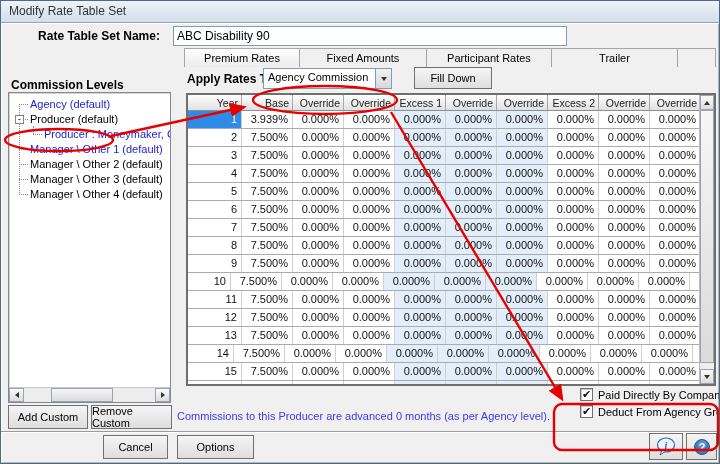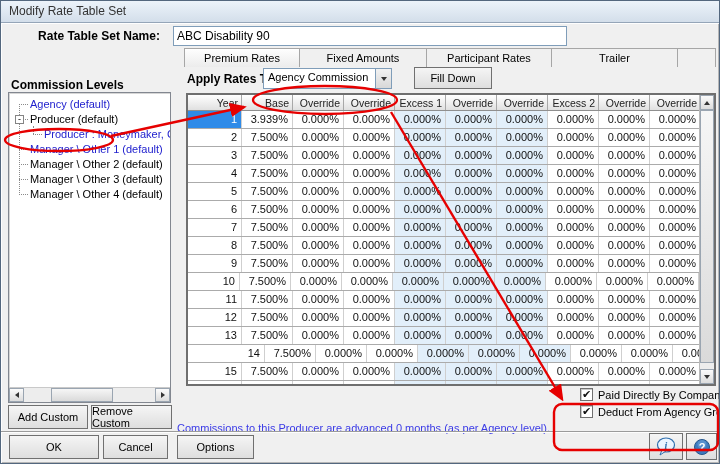--- a/index.html
+++ b/index.html
@@ -272,21 +272,21 @@
               <div class="gc" style="width: 51px;">0.000%</div>
               <div class="gc" style="width: 51px;">0.000%</div>
               <div class="gc" style="width: 51px; background: rgb(226, 239, 250);">0.000%</div>
               <div class="gc" style="width: 51px; background: rgb(226, 239, 250);">0.000%</div>
               <div class="gc" style="width: 51px; background: rgb(226, 239, 250);">0.000%</div>
               <div class="gc" style="width: 51px;">0.000%</div>
               <div class="gc" style="width: 51px;">0.000%</div>
               <div class="gc" style="width: 51px;">0.000%</div>
             </div>
             <div class="grow">
-              <div class="gc" style="width: 52px;">10</div>
+              <div class="gc" style="width: 43px;">10</div>
               <div class="gc" style="width: 51px;">7.500%</div>
               <div class="gc" style="width: 51px;">0.000%</div>
               <div class="gc" style="width: 51px;">0.000%</div>
               <div class="gc" style="width: 51px; background: rgb(226, 239, 250);">0.000%</div>
               <div class="gc" style="width: 51px; background: rgb(226, 239, 250);">0.000%</div>
               <div class="gc" style="width: 51px; background: rgb(226, 239, 250);">0.000%</div>
               <div class="gc" style="width: 51px;">0.000%</div>
               <div class="gc" style="width: 51px;">0.000%</div>
               <div class="gc" style="width: 51px;">0.000%</div>
             </div>
@@ -320,21 +320,21 @@
               <div class="gc" style="width: 51px;">0.000%</div>
               <div class="gc" style="width: 51px;">0.000%</div>
               <div class="gc" style="width: 51px; background: rgb(226, 239, 250);">0.000%</div>
               <div class="gc" style="width: 51px; background: rgb(226, 239, 250);">0.000%</div>
               <div class="gc" style="width: 51px; background: rgb(226, 239, 250);">0.000%</div>
               <div class="gc" style="width: 51px;">0.000%</div>
               <div class="gc" style="width: 51px;">0.000%</div>
               <div class="gc" style="width: 51px;">0.000%</div>
             </div>
             <div class="grow">
-              <div class="gc" style="width: 77px;">14</div>
+              <div class="gc" style="width: 46px;">14</div>
               <div class="gc" style="width: 51px;">7.500%</div>
               <div class="gc" style="width: 51px;">0.000%</div>
               <div class="gc" style="width: 51px;">0.000%</div>
               <div class="gc" style="width: 51px; background: rgb(226, 239, 250);">0.000%</div>
               <div class="gc" style="width: 51px; background: rgb(226, 239, 250);">0.000%</div>
               <div class="gc" style="width: 51px; background: rgb(226, 239, 250);">0.000%</div>
               <div class="gc" style="width: 51px;">0.000%</div>
               <div class="gc" style="width: 51px;">0.000%</div>
               <div class="gc" style="width: 51px;">0.000%</div>
             </div>
@@ -379,28 +379,27 @@
         <div class="cbrow">
           <span class="cbx">✔</span>
           <span class="cblabel">Paid Directly By Company</span>
         </div>
         <div class="cbrow">
           <span class="cbx">✔</span>
           <span class="cblabel">Deduct From Agency Gross</span>
         </div>
       </div>
 
-    <div class="abs" id="note" style="color: rgb(58, 58, 230); margin-top: 12px;">Commissions to this Producer are advanced 0 months (as per Agency level).</div>
+    <div class="abs" id="note" style="color: rgb(58, 58, 230);">Commissions to this Producer are advanced 0 months (as per Agency level).</div>
 
     <div class="abs btn" id="add-custom">Add Custom</div>
     <div class="abs btn" id="remove-custom">Remove Custom</div>
 
     <div class="abs" id="divider"></div>
 
-    <div class="abs btn" id="ok-btn">OK</div>
     <div class="abs btn" id="cancel-btn">Cancel</div>
     <div class="abs btn" id="options-btn">Options</div>
 
     <div class="abs btn" id="info-btn">
       <svg width="22" height="20" viewBox="0 0 22 20">
         <ellipse cx="11" cy="8" rx="8.5" ry="7" fill="#EAF4FF" stroke="#2F6FAE" stroke-width="1.2"></ellipse>
         <path d="M7 13 L5 18 L11 14 Z" fill="#EAF4FF" stroke="#2F6FAE" stroke-width="1"></path>
         <text x="11" y="11.5" text-anchor="middle" font-family="Liberation Serif, serif" font-size="10" font-weight="bold" font-style="italic" fill="#2F6FAE">i</text>
       </svg>
     </div>

